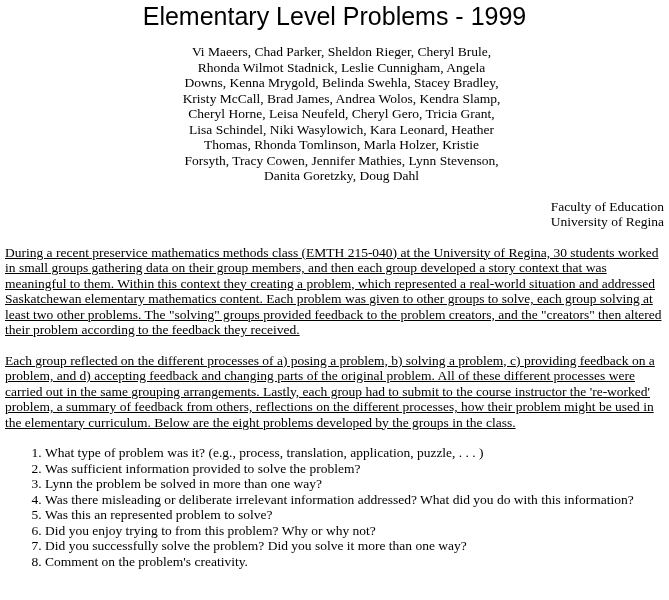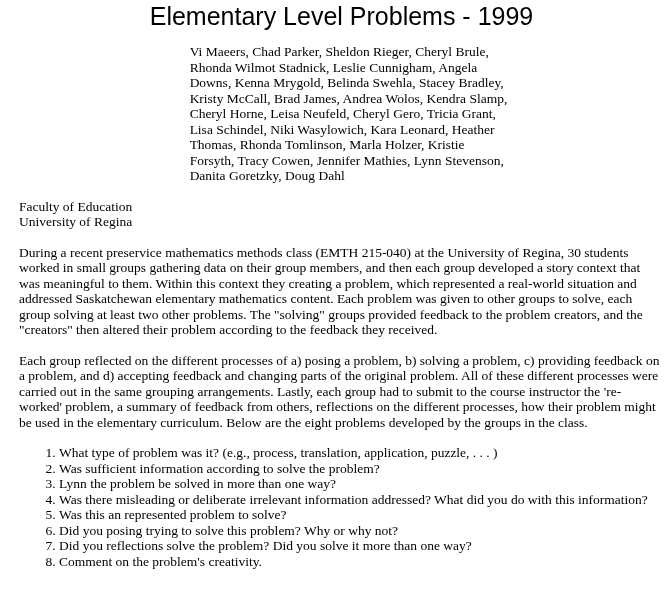--- a/index.html
+++ b/index.html
@@ -10,48 +10,49 @@
   body {
     width: 669px;
     height: 600px;
     overflow: hidden;
     color: #000000;
     font-family: "Liberation Serif", serif;
     font-size: 13.5px;
     line-height: 15.5px;
   }
   .page {
-    padding: 2px 5px 0 19px;
+    padding: 2px 5px 0 5px;
     box-sizing: border-box;
     width: 669px;
   }
   h1.title {
     font-family: "Liberation Sans", sans-serif;
     font-weight: 400;
     font-size: 25px;
     line-height: 29px;
     text-align: center;
     margin: 0 0 13px 0;
   }
   .authors-wrap {
     text-align: center;
   }
   .authors {
     display: inline-block;
-    text-align: left;
+    text-align: center;
     white-space: pre-line;
     margin-left: 14px; 
   }
   .affiliation {
-    text-align: left;
+    text-align: right;
     white-space: pre-line;
     margin-top: 15px;
   }
   p.body-para {
     margin: 15px 0 0 0;
+    text-decoration: underline;
   }
   ol.questions {
     margin: 15px 0 0 0;
     padding: 0 0 0 40px;
   }
   ol.questions li {
     margin: 0;
     padding: 0;
   }
 </style>
@@ -77,22 +78,22 @@
   <div class="affiliation">Faculty of Education
 University of Regina</div>
 
   <p class="body-para">During a recent preservice mathematics methods class (EMTH 215-040) at the University of Regina, 30 students worked in small groups gathering data on their group members, and then each group developed a story context that was meaningful to them. Within this context they creating a problem, which represented a real-world situation and addressed Saskatchewan elementary mathematics content. Each problem was given to other groups to solve, each group solving at least two other problems. The "solving" groups provided feedback to the problem creators, and the "creators" then altered their problem according to the feedback they received.</p>
 
   <p class="body-para">Each group reflected on the different processes of a) posing a problem, b) solving a problem, c) providing feedback on a problem, and d) accepting feedback and changing parts of the original problem. All of these different processes were carried out in the same grouping arrangements. Lastly, each group had to submit to the course instructor the 're-worked' problem, a summary of feedback from others, reflections on the different processes, how their problem might be used in the elementary curriculum. Below are the eight problems developed by the groups in the class.</p>
 
 
   <ol class="questions">
     <li>What type of problem was it? (e.g., process, translation, application, puzzle, . . . )</li>
-    <li>Was sufficient information according to solve the problem?</li>
+    <li>Was sufficient information provided to solve the problem?</li>
     <li>Lynn the problem be solved in more than one way?</li>
     <li>Was there misleading or deliberate irrelevant information addressed? What did you do with this information?</li>
     <li>Was this an represented problem to solve?</li>
-    <li>Did you posing trying to solve this problem? Why or why not?</li>
-    <li>Did you reflections solve the problem? Did you solve it more than one way?</li>
+    <li>Did you enjoy trying to from this problem? Why or why not?</li>
+    <li>Did you successfully solve the problem? Did you solve it more than one way?</li>
     <li>Comment on the problem's creativity.</li>
   </ol>
 
 </div>
 
 </body></html>

